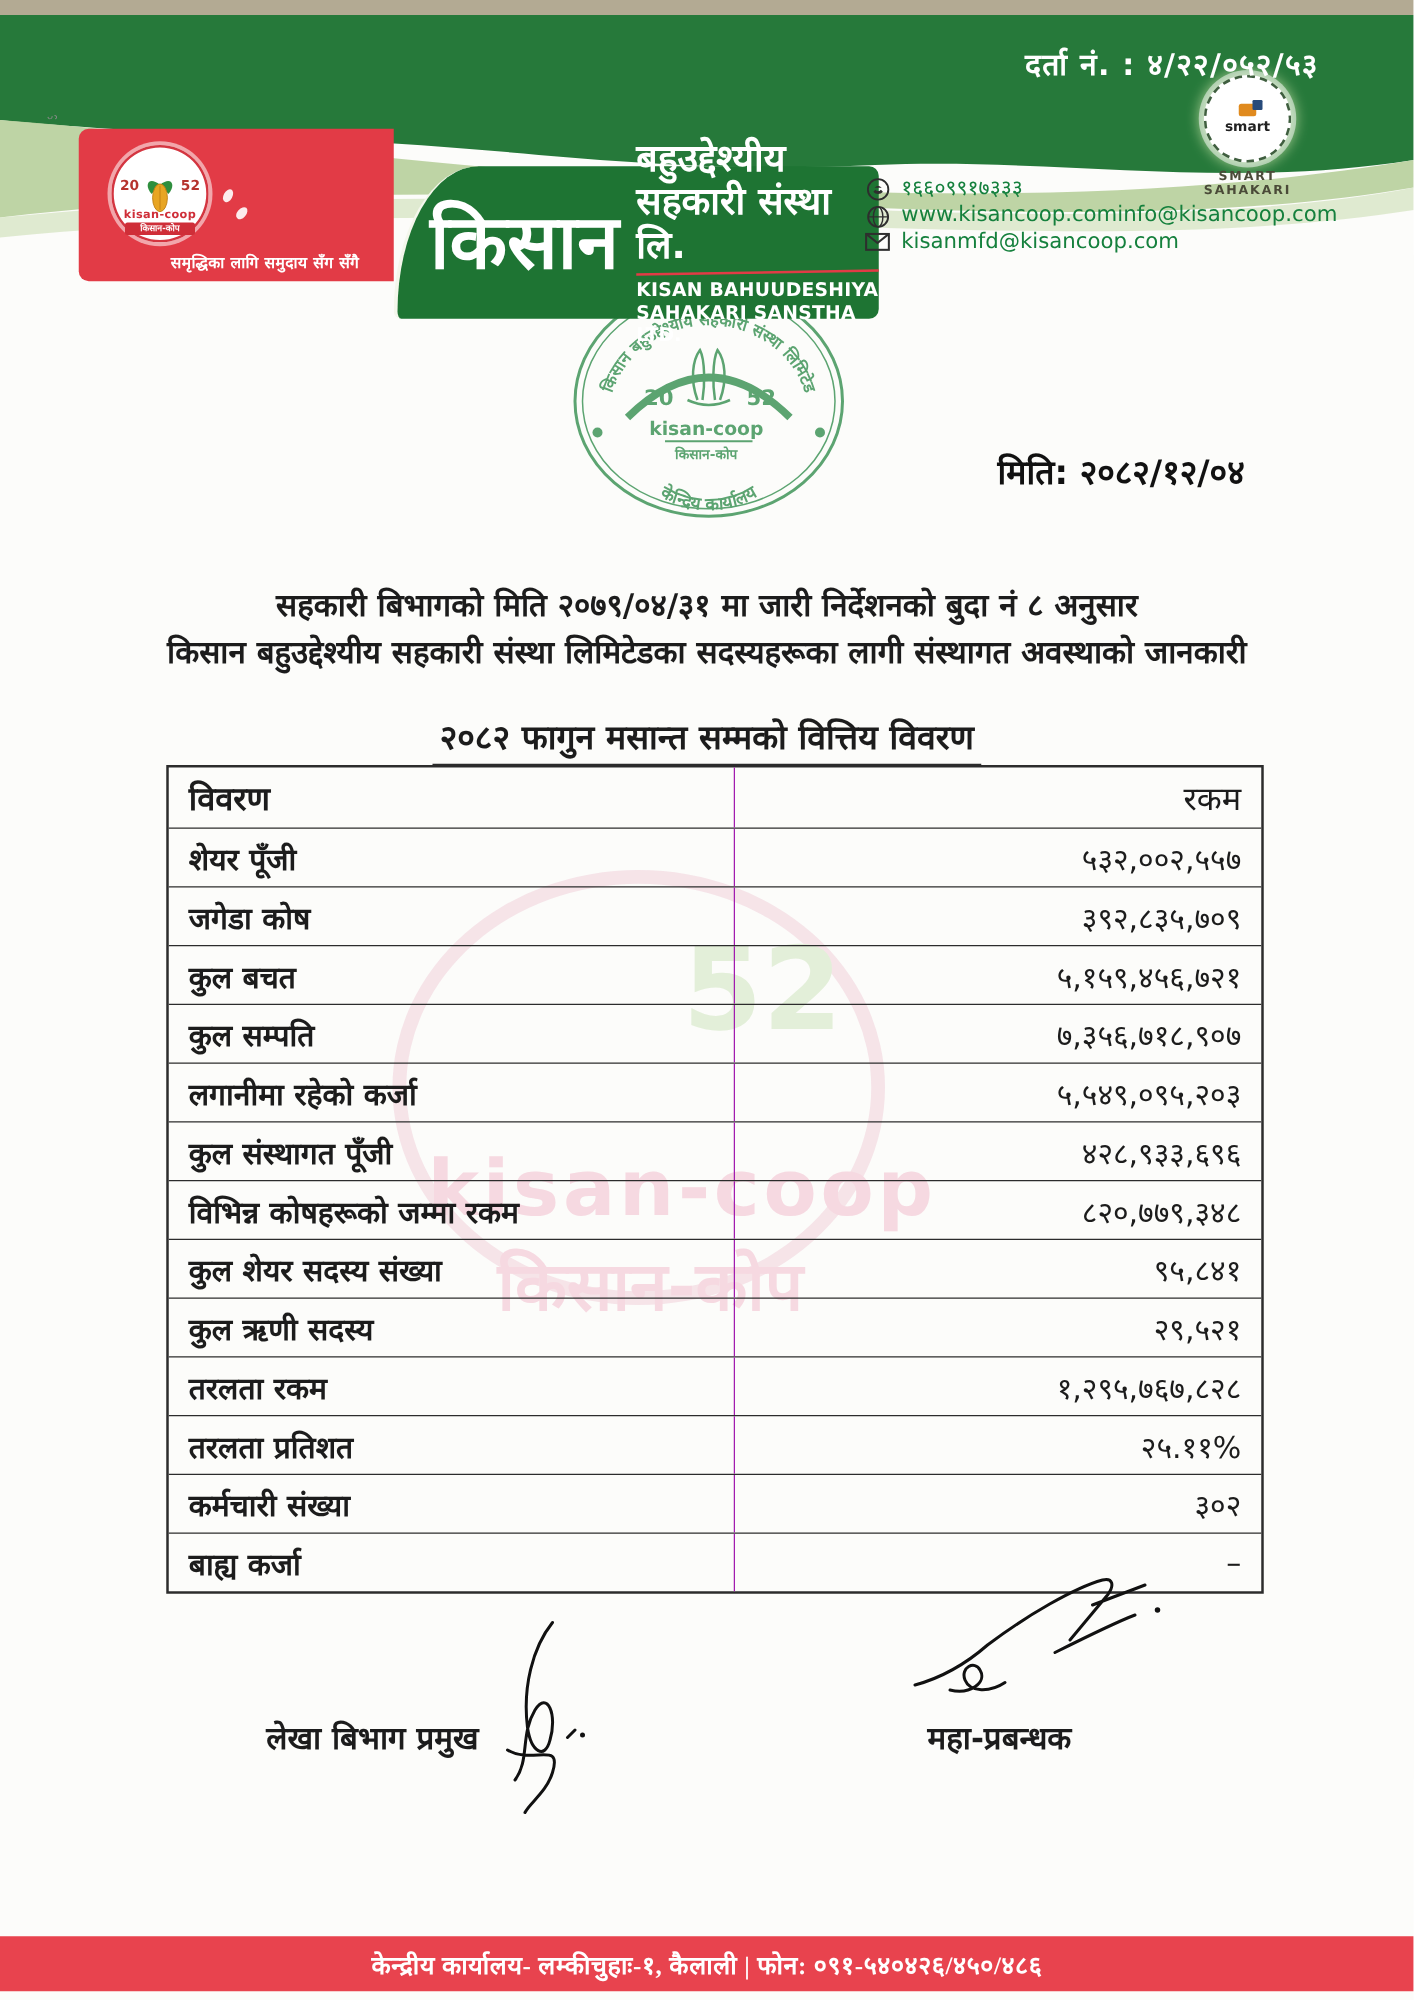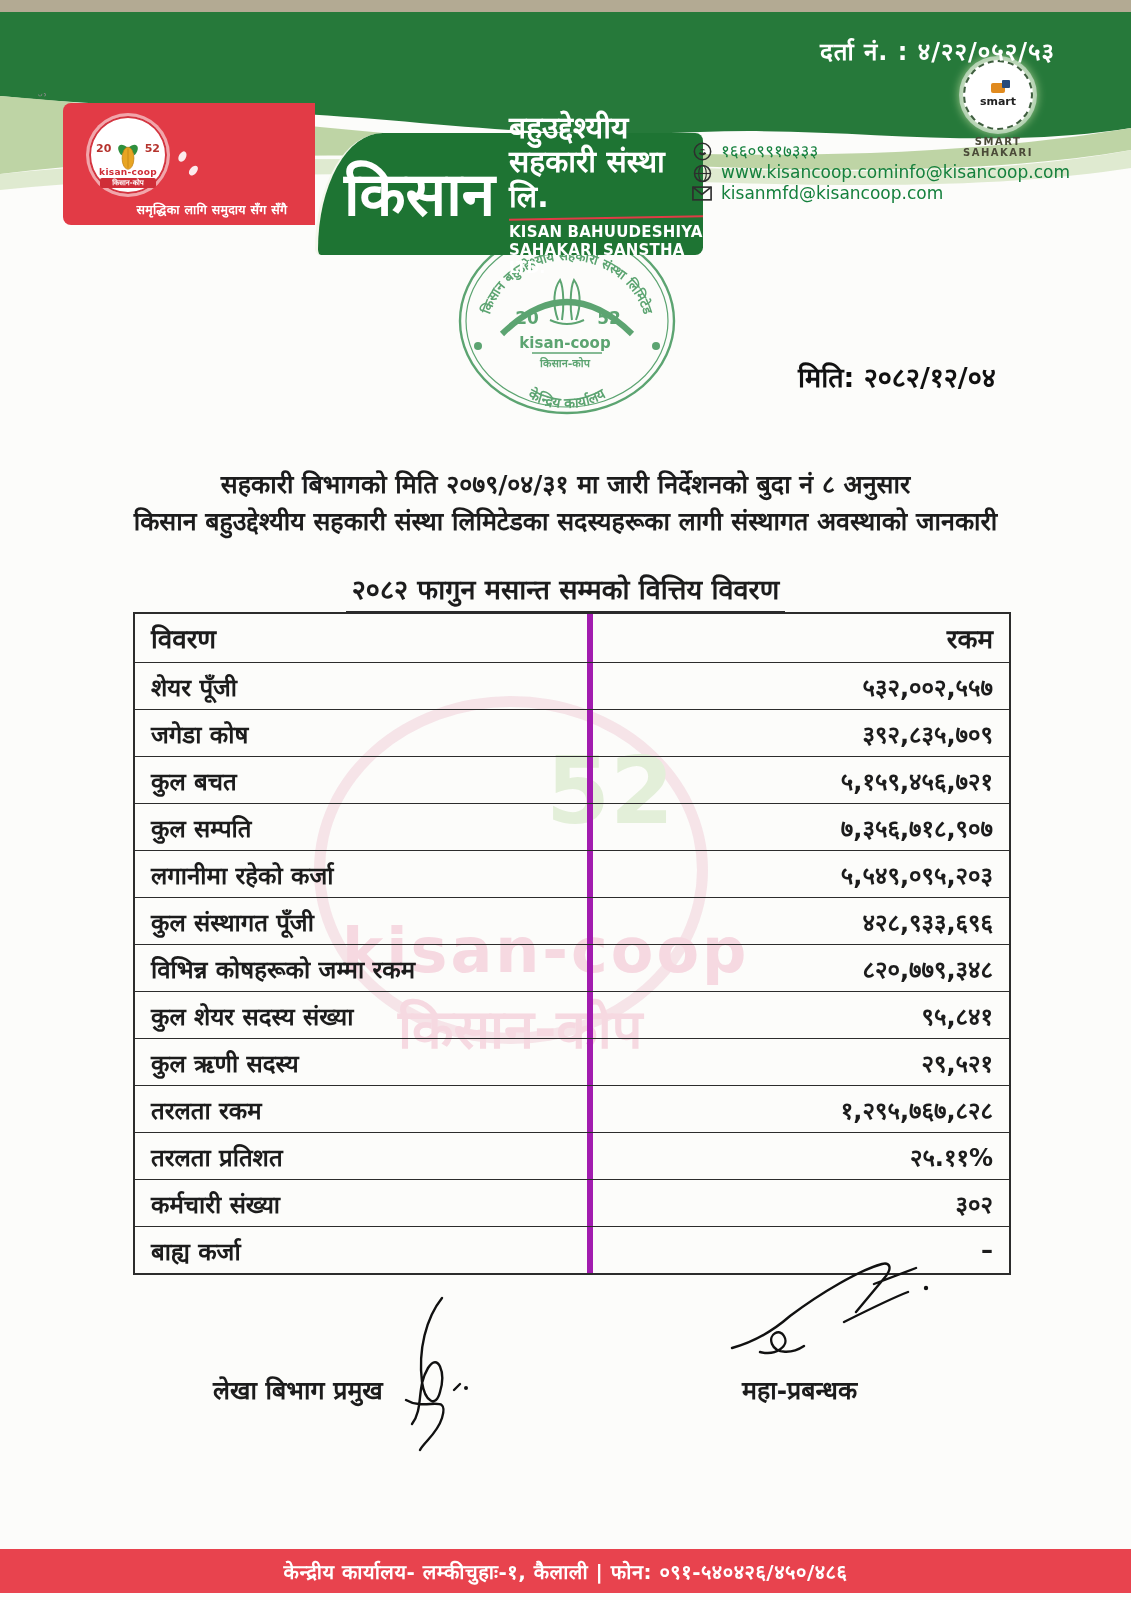--- a/index.html
+++ b/index.html
@@ -90,36 +90,36 @@
     position:absolute;top:612px;left:133px;width:878px;z-index:1;
     border:2px solid #2c2c2c;box-sizing:border-box;background:transparent;
   }
   .t-row{display:flex;height:46px;border-top:1px solid #2c2c2c;}
   .t-row:first-child{border-top:none;height:48px;}
   .t-cell-label{
     width:452px;box-sizing:border-box;padding-left:16px;
     display:flex;align-items:center;font-size:24px;font-weight:bold;
   }
   .t-cell-amount{
-    flex:1;box-sizing:border-box;padding-right:16px;border-left:6px solid #a21caf;
-    display:flex;align-items:center;justify-content:flex-end;font-size:24px;font-weight:bold;
+    flex:1;box-sizing:border-box;padding-right:16px;border-left:1px solid #a21caf;
+    display:flex;align-items:center;justify-content:flex-end;font-size:24px;font-weight:normal;
   }
   .t-head .t-cell-label{font-size:26px;}
   .t-head .t-cell-amount{font-size:26px;}
   
   .sig-left-svg{position:absolute;top:1292px;left:382px;z-index:2;}
   .sig-right-svg{position:absolute;top:1258px;left:726px;z-index:2;}
   .sig-left-title{position:absolute;top:1372px;left:213px;font-size:25px;font-weight:bold;}
   .sig-right-title{position:absolute;top:1372px;left:742px;font-size:25px;font-weight:bold;}
   
   .footer-band{
     position:absolute;top:1549px;left:0;width:100%;height:44px;background:#e8434e;
     display:flex;align-items:center;justify-content:center;z-index:2;
   }
-  .footer-text{color:#ffffff;font-size:20px;font-weight:600;letter-spacing:.5px;}
+  .footer-text{color:#ffffff;font-size:20px;font-weight:600;letter-spacing:.5px;font-family:Liberation Serif, serif;}
   .stray-mark{position:absolute;top:88px;left:38px;z-index:3;color:#8a8a8a;font-size:13px;transform:rotate(-10deg);}
 </style>
 </head>
 <body>
 
 <div class="page">
 
   <svg class="header-art" width="1131" height="240" viewBox="0 0 1131 240">
     <rect x="0" y="0" width="1131" height="12" fill="#b3aa93"></rect>
     <path d="M0,12 H1131 V128 C980,152 850,126 700,132 C520,140 420,118 260,112 C160,108 60,102 0,96 Z" fill="#26793a"></path>

